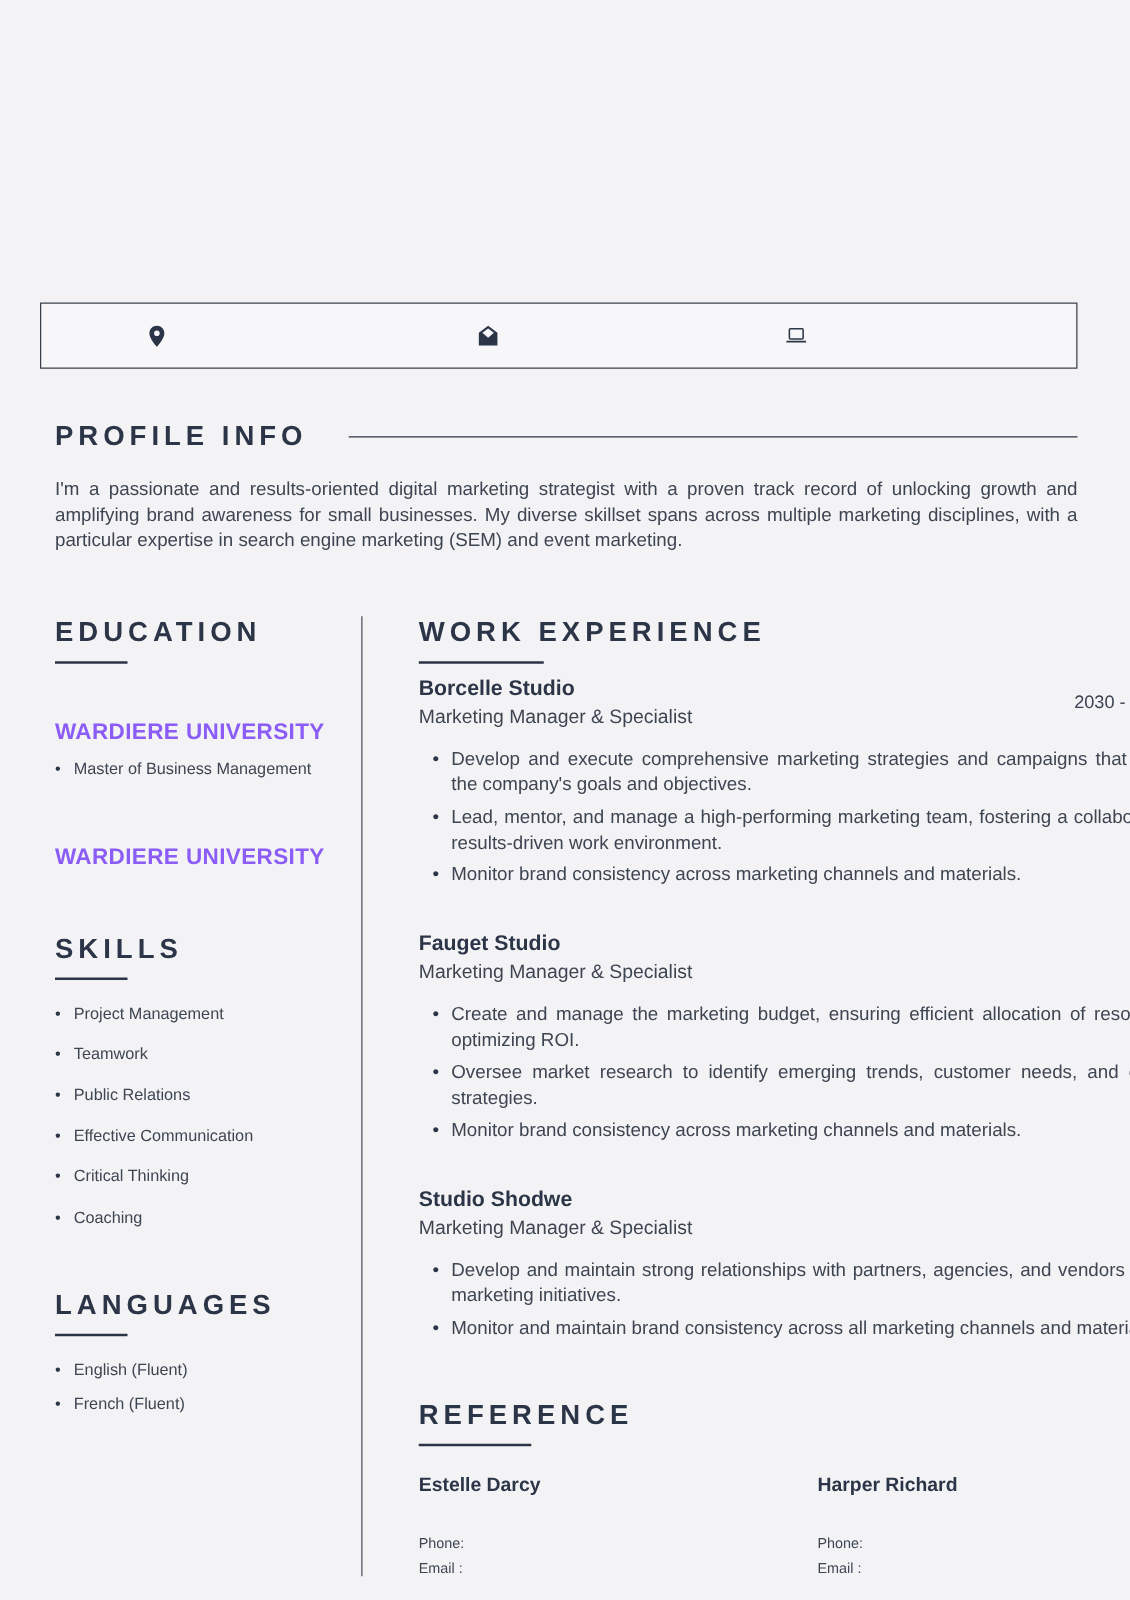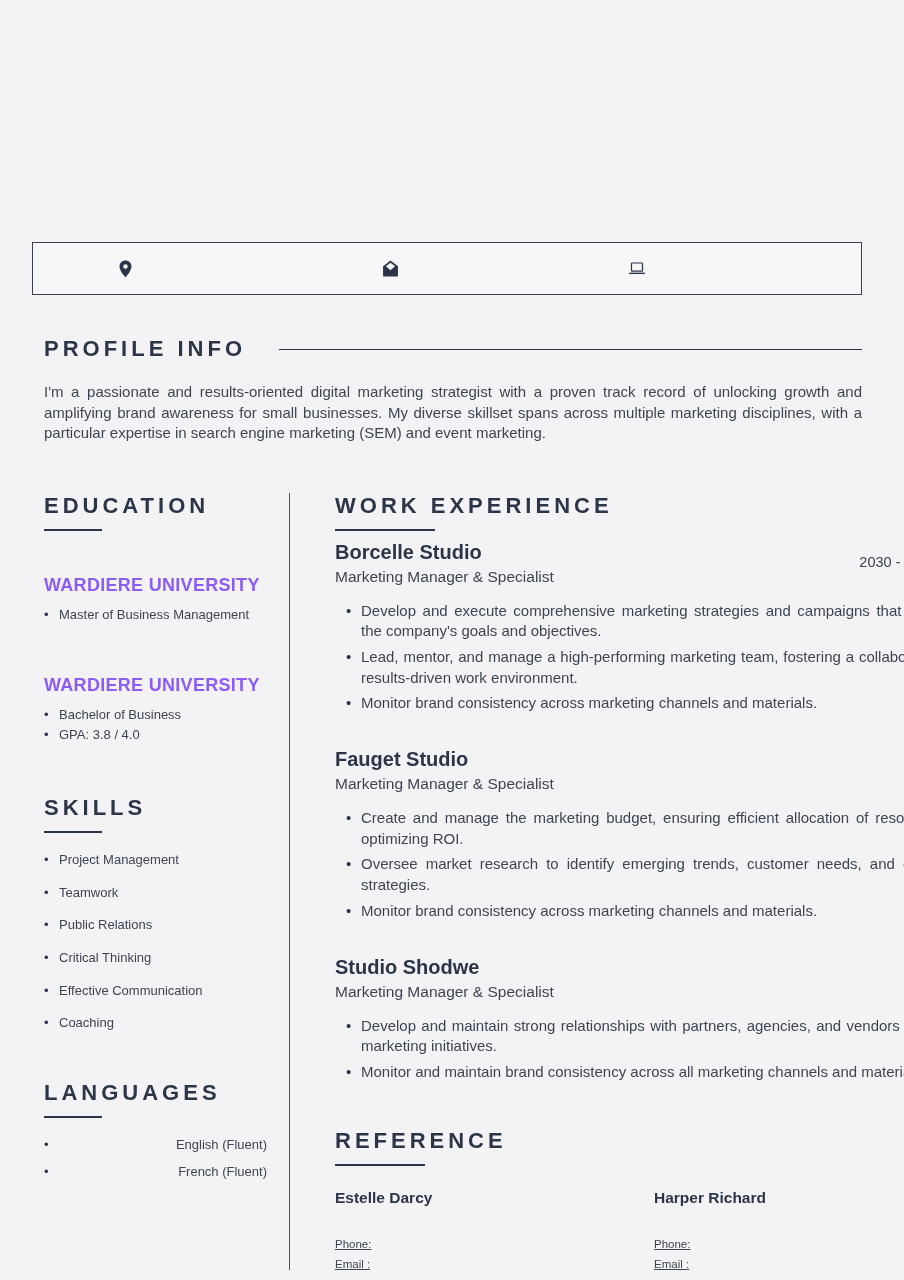--- a/index.html
+++ b/index.html
@@ -87,27 +87,27 @@
     content: "\2022";
     position: absolute;
     left: 0;
     color: #2c3547;
   }
   .skills-block { margin-top: 50px; }
   .skills-list { margin-top: 17px; }
   .skills-list li { margin-bottom: 12.5px; }
   .languages-block { margin-top: 47px; }
   .lang-list { margin-top: 17px; }
-  .lang-list li { margin-bottom: 6.5px; text-align: right; }
+  .lang-list li { margin-bottom: 6.5px; }
 
   
   .job { margin-top: 34px; }
   .job-first { margin-top: 10px; }
   .job-header { display: flex; justify-content: space-between; align-items: flex-start; }
-  .company { font-size: 20px; font-weight: bold; color: #2c3547; }
+  .company { font-size: 17px; font-weight: bold; color: #2c3547; }
   .job-title { font-size: 15.5px; color: #3e4552; margin-top: 4px; }
   .job-dates { font-size: 14.5px; color: #3a4150; margin-top: 13px; white-space: nowrap; }
   .job-bullets { list-style: none; margin-top: 15px; }
   .job-bullets li {
     position: relative;
     padding-left: 26px;
     font-size: 15px;
     line-height: 1.38;
     text-align: justify;
     color: #3e4552;
@@ -118,21 +118,21 @@
     position: absolute;
     left: 11px;
     color: #2c3547;
   }
 
   
   .reference-block { margin-top: 45px; }
   .ref-people { display: flex; margin-top: 23px; }
   .ref-person { width: 319px; flex-shrink: 0; }
   .ref-name { font-size: 15.5px; font-weight: bold; color: #2c3547; }
-  .ref-contact { margin-top: 31px; text-decoration: underline; }
+  .ref-contact { margin-top: 31px; }
   .ref-label { font-size: 11.5px; color: #3e4552; }
   .ref-label + .ref-label { margin-top: 8px; }
 </style>
 </head>
 <body>
 
 <div class="page">
 
   <div class="contact-bar">
     <span class="contact-icon ci-pin">
@@ -172,36 +172,32 @@
 
         <div class="edu-entry-1">
           <div class="school">WARDIERE UNIVERSITY</div>
           <ul class="side-list">
             <li>Master of Business Management</li>
           </ul>
         </div>
 
         <div class="edu-entry-2">
           <div class="school">WARDIERE UNIVERSITY</div>
-          <ul class="side-list">
-            <li>Bachelor of Business</li>
-            <li>GPA: 3.8 / 4.0</li>
-          </ul>
         </div>
       </div>
 
       <div class="skills-block">
         <div class="section-heading">SKILLS</div>
         <div class="heading-underline"></div>
         <ul class="side-list skills-list">
           <li>Project Management</li>
           <li>Teamwork</li>
           <li>Public Relations</li>
+          <li>Effective Communication</li>
           <li>Critical Thinking</li>
-          <li>Effective Communication</li>
           <li>Coaching</li>
         </ul>
       </div>
 
       <div class="languages-block">
         <div class="section-heading">LANGUAGES</div>
         <div class="heading-underline"></div>
         <ul class="side-list lang-list">
           <li>English (Fluent)</li>
           <li>French (Fluent)</li>

